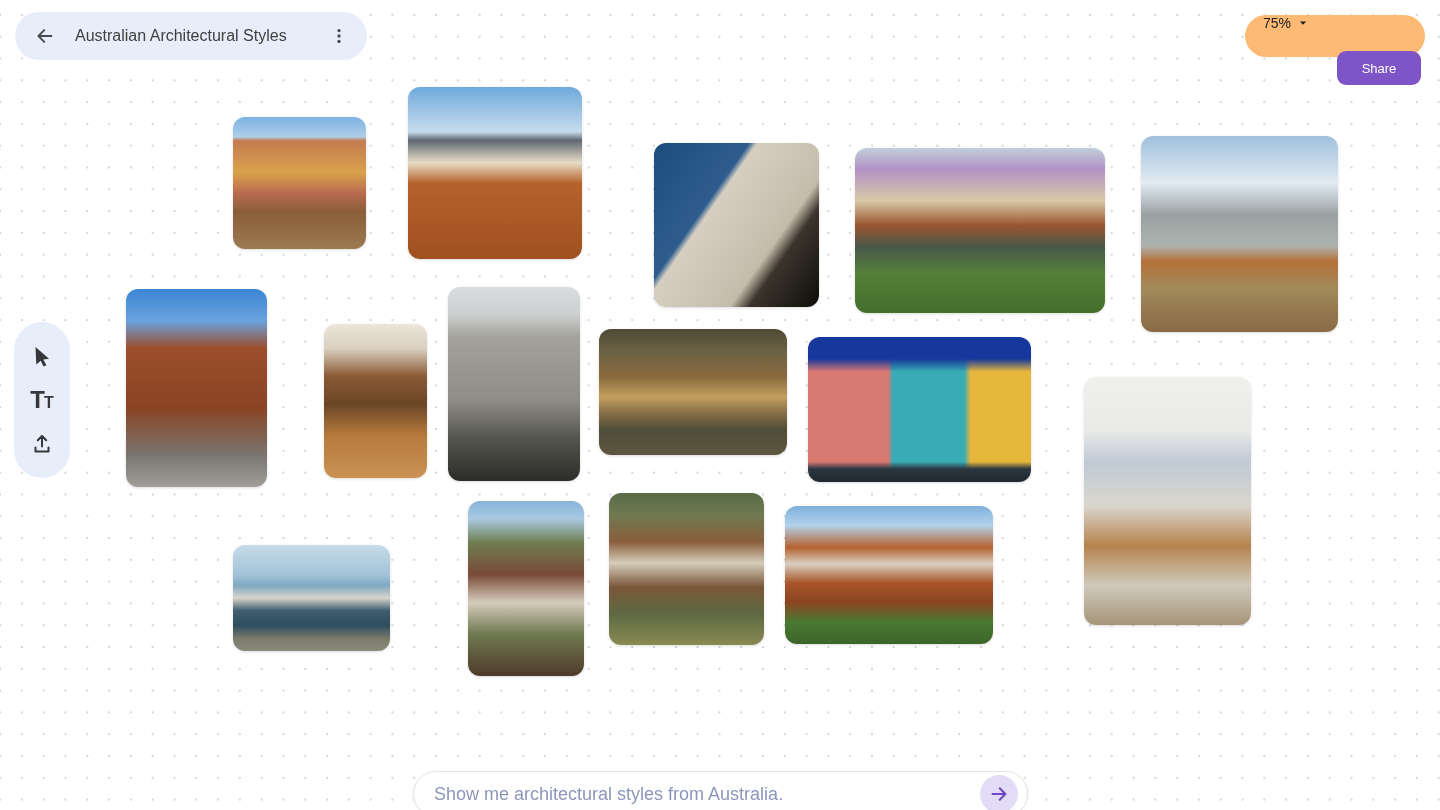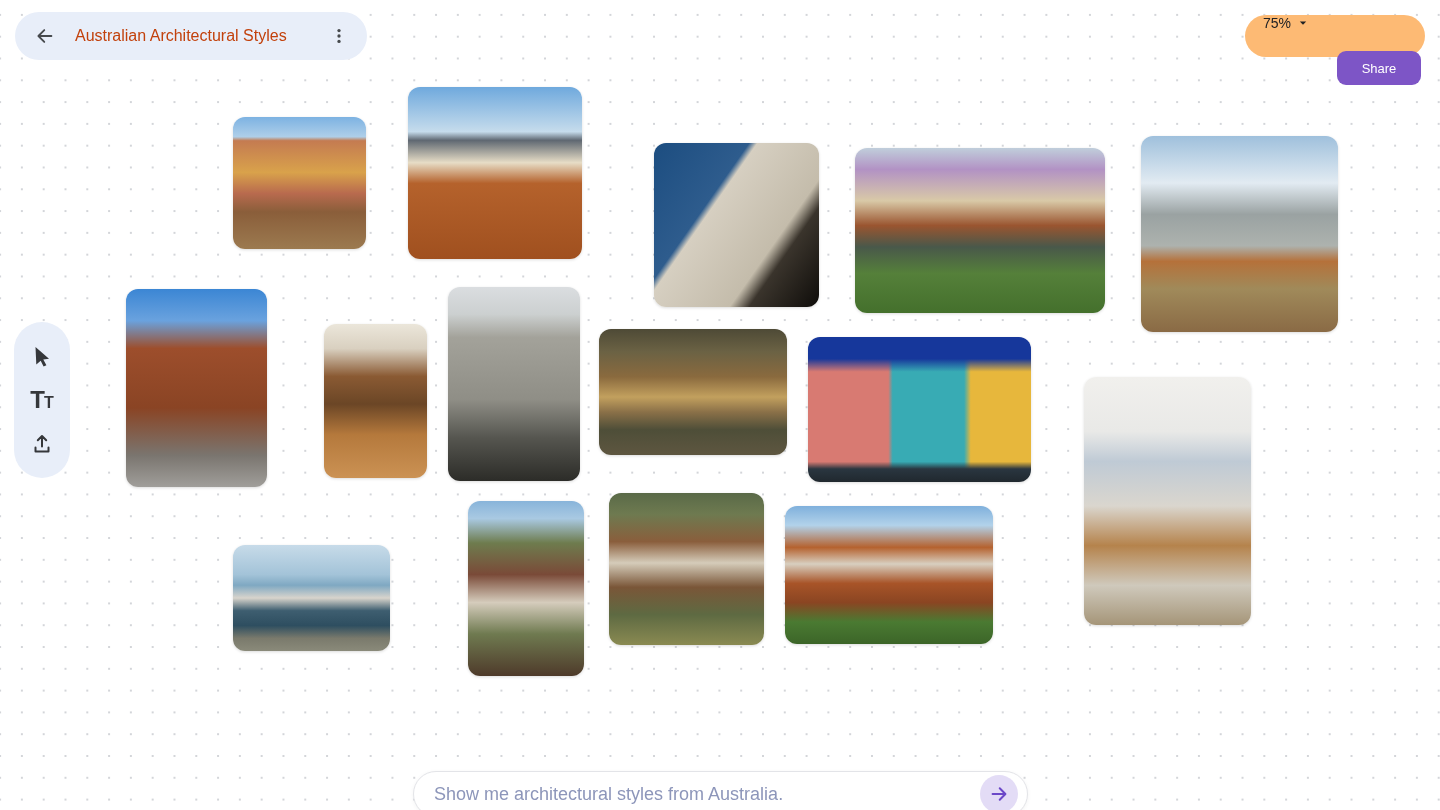--- a/index.html
+++ b/index.html
@@ -13,21 +13,21 @@
 
   .canvas-img { position:absolute; border-radius:12px;
     box-shadow: 0 1px 3px rgba(0,0,0,.14); }
 
   
   .title-pill { position:absolute; left:15px; top:12px; height:48px;
     background:#e8eef9; border-radius:24px; display:flex; align-items:center;
     padding:0 14px 0 14px; gap:14px; z-index:5; }
   .title-pill .back-btn { width:32px; height:32px; display:flex; align-items:center;
     justify-content:center; border-radius:50%; cursor:pointer; }
-  .title-text { font-size:16px; color:#c2410c; white-space:nowrap; padding-right:24px; }
+  .title-text { font-size:16px; color:#404040; white-space:nowrap; padding-right:24px; }
   .kebab-btn { width:28px; height:28px; display:flex; align-items:center;
     justify-content:center; border-radius:50%; cursor:pointer; }
 
   
   .tr-pill { position:absolute; right:15px; top:15px; height:42px;
     background:#fdba74; border-radius:21px; display:flex; align-items:flex-start;
     padding:0 4px 0 18px; gap:27px; z-index:5; }
   .zoom-ctl { display:flex; align-items:center; gap:5px; cursor:pointer; }
   .zoom-ctl .zoom-val { font-size:14px; color:#202124; }
   .share-btn { height:34px; min-width:84px; background:#7d55c6; color:#ffffff;

